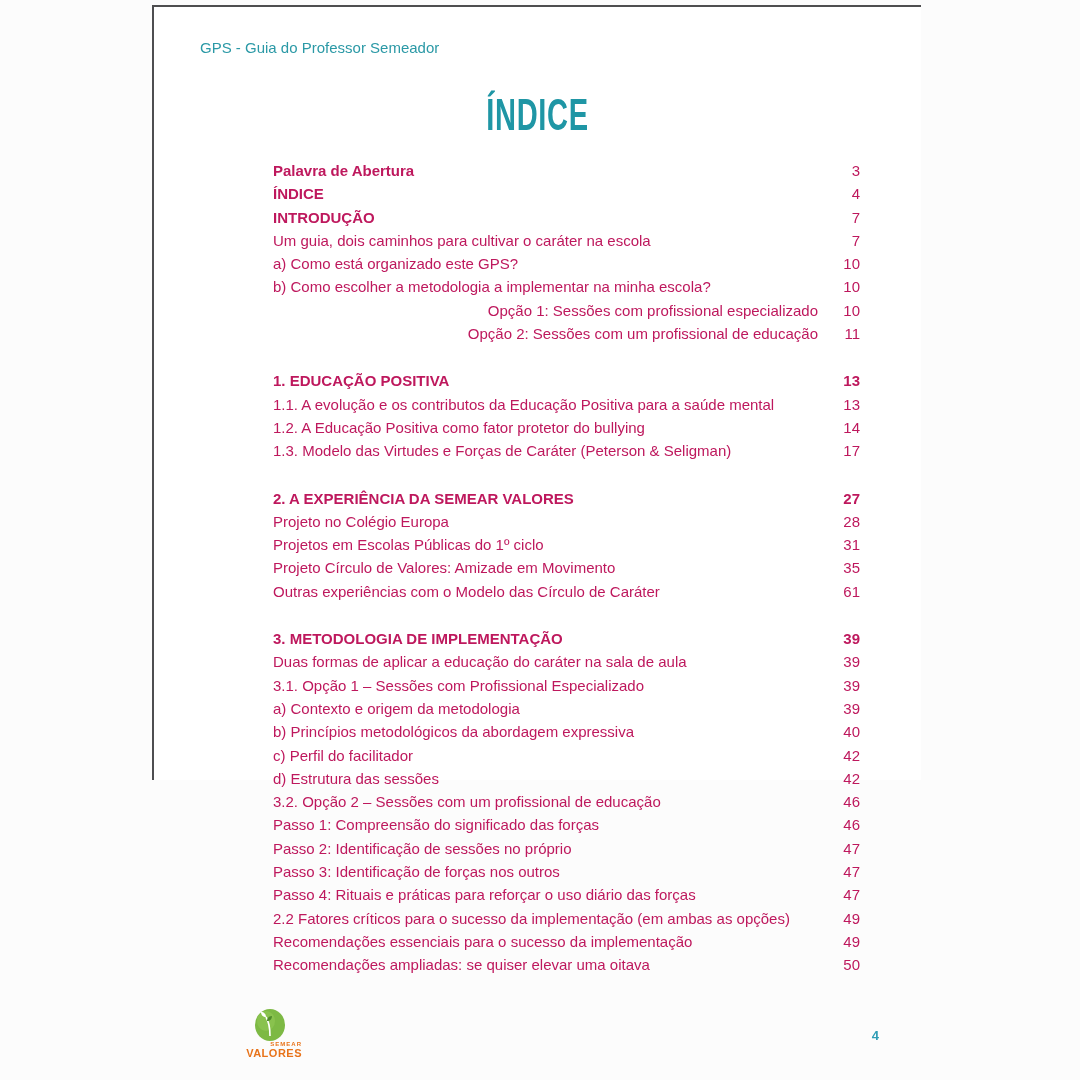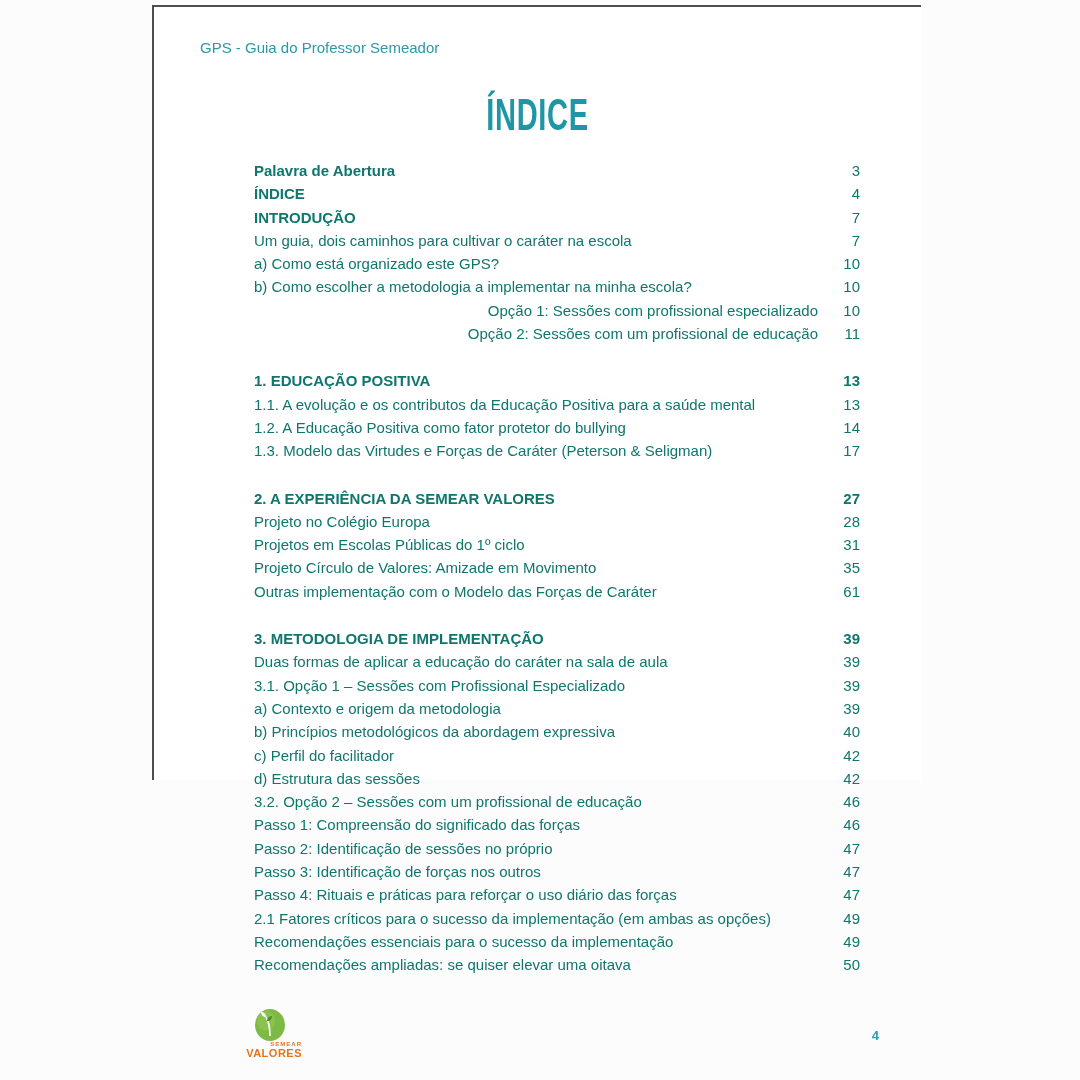--- a/index.html
+++ b/index.html
@@ -35,21 +35,22 @@
     line-height:1;
   }
   .toc {
     position:absolute; left:100px; top:152px; width:606px;
   }
   .toc-group + .toc-group { margin-top:24px; }
   .toc-row {
     display:flex;
     font-size:15px;
     line-height:23.3px;
-    color:#0f766e;
+    color:#be185d;
+    margin-left:19px;
   }
   .toc-row .toc-label { flex:1; white-space:nowrap; overflow:hidden; }
   .toc-row.indent .toc-label { padding-left:38px;text-align:right; }
   .toc-row.bold .toc-label { font-weight:bold; }
   .toc-label b { font-weight:normal; }
   .toc-page { width:42px; text-align:right; flex:none; }
   .toc-page.bold { font-weight:bold; }
   .footer-logo {
     position:absolute; left:44px; top:1001px;
     width:64px; text-align:right; line-height:1;margin-left:40px;
@@ -143,21 +144,21 @@
         </div>
         <div class="toc-row">
           <span class="toc-label">Projetos em Escolas Públicas do 1º ciclo</span>
           <span class="toc-page">31</span>
         </div>
         <div class="toc-row">
           <span class="toc-label">Projeto Círculo de Valores: Amizade em Movimento</span>
           <span class="toc-page">35</span>
         </div>
         <div class="toc-row">
-          <span class="toc-label">Outras implementação com o Modelo das Forças de Caráter</span>
+          <span class="toc-label">Outras experiências com o Modelo das Círculo de Caráter</span>
           <span class="toc-page">61</span>
         </div>
       </div>
       <div class="toc-group">
         <div class="toc-row bold">
           <span class="toc-label">3. METODOLOGIA DE IMPLEMENTAÇÃO</span>
           <span class="toc-page bold">39</span>
         </div>
         <div class="toc-row">
           <span class="toc-label">Duas formas de aplicar a educação do caráter na sala de aula</span>
@@ -197,21 +198,21 @@
         </div>
         <div class="toc-row">
           <span class="toc-label">Passo 3: Identificação de forças nos outros</span>
           <span class="toc-page">47</span>
         </div>
         <div class="toc-row">
           <span class="toc-label">Passo 4: Rituais e práticas para reforçar o uso diário das forças</span>
           <span class="toc-page">47</span>
         </div>
         <div class="toc-row">
-          <span class="toc-label"><b>2.1</b> Fatores críticos para o sucesso da implementação (em ambas as opções)</span>
+          <span class="toc-label"><b>2.2</b> Fatores críticos para o sucesso da implementação (em ambas as opções)</span>
           <span class="toc-page">49</span>
         </div>
         <div class="toc-row">
           <span class="toc-label">Recomendações essenciais para o sucesso da implementação</span>
           <span class="toc-page">49</span>
         </div>
         <div class="toc-row">
           <span class="toc-label">Recomendações ampliadas: se quiser elevar uma oitava</span>
           <span class="toc-page">50</span>
         </div>

